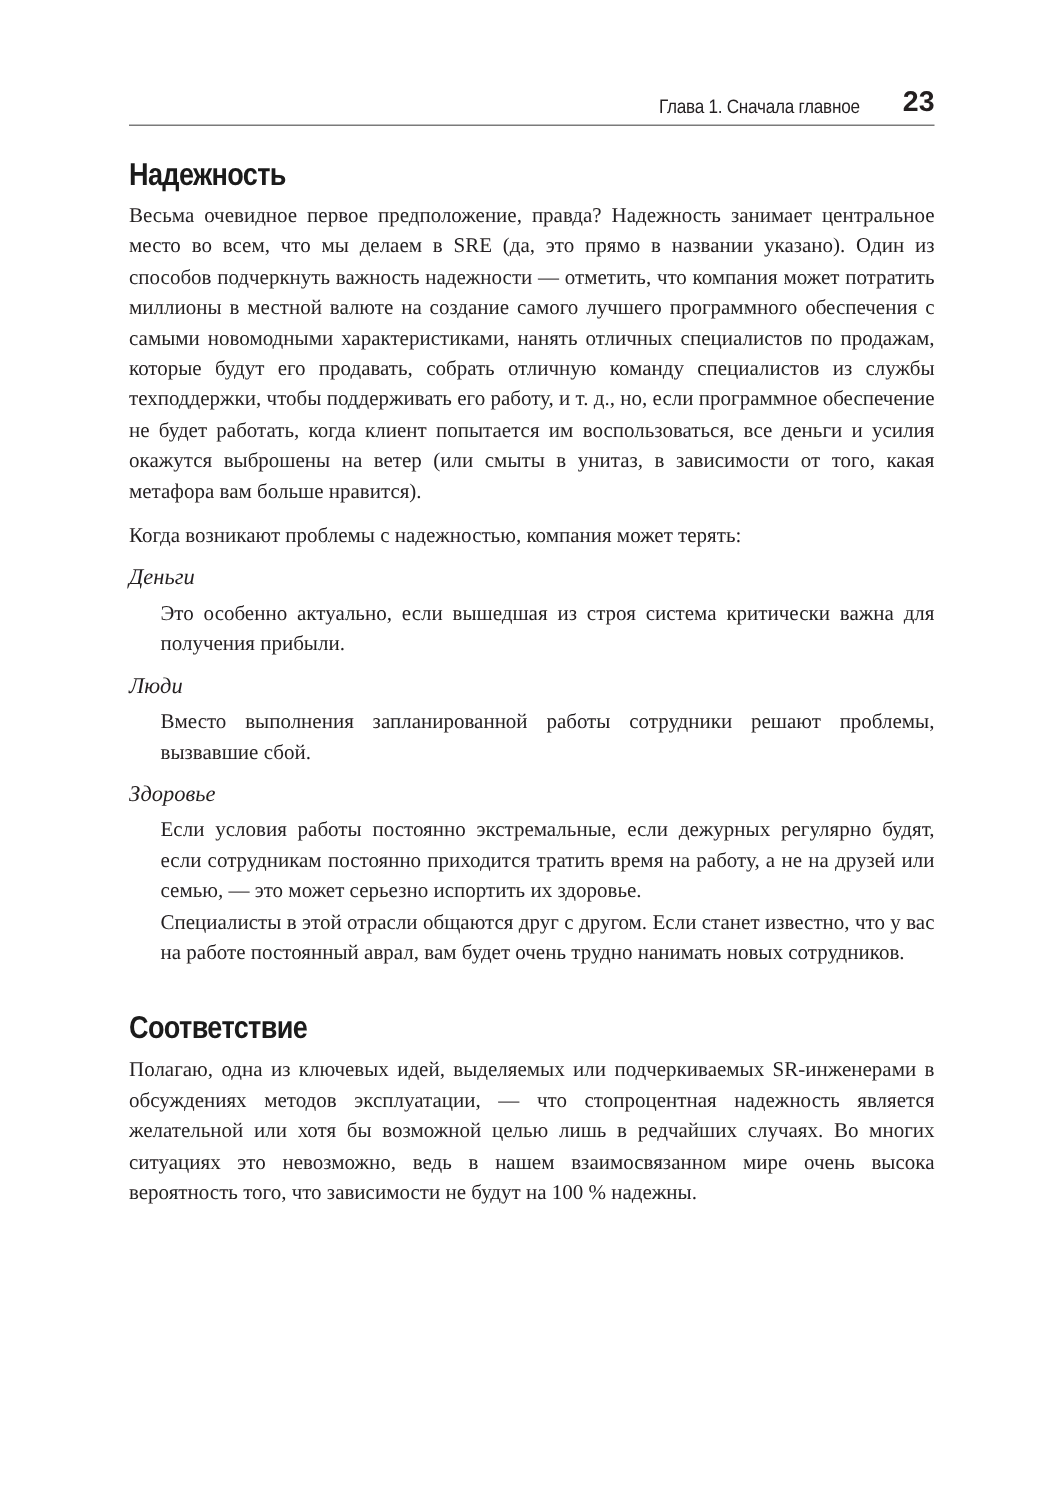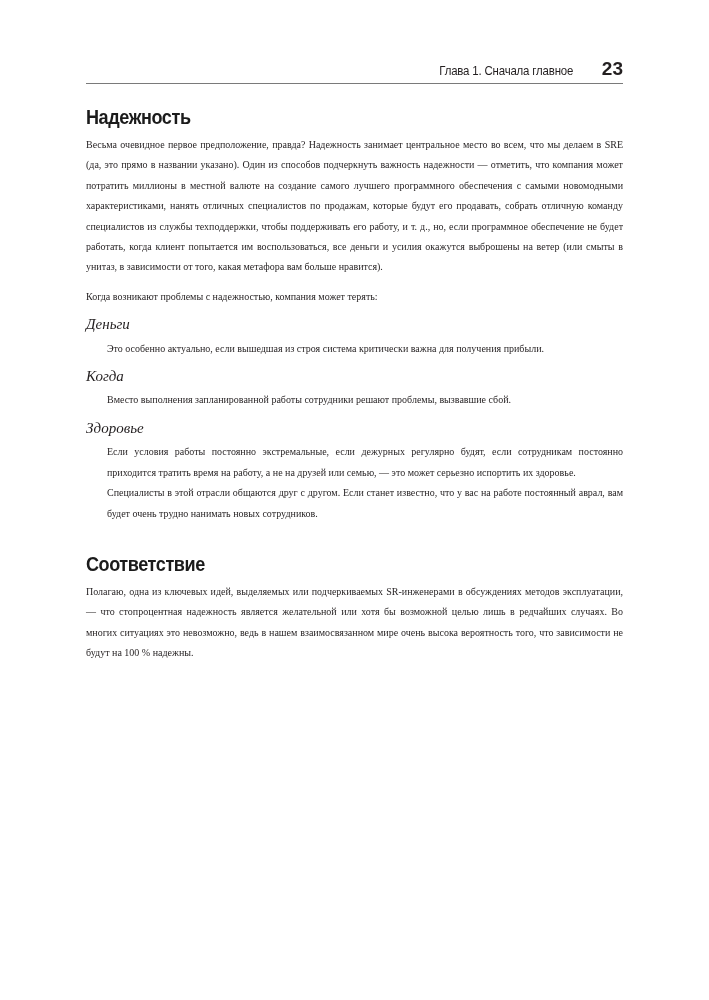--- a/index.html
+++ b/index.html
@@ -61,21 +61,21 @@
     margin: 0 0 4px 0;
     letter-spacing: -0.5px;
     transform: scaleX(0.86);
     transform-origin: left center;
     color: #1b1b1b;
     height: 28px;
     line-height: 28px;
   }
   p {
     font-family: "Liberation Serif", serif;
-    font-size: 10px;
+    font-size: 14px;
     line-height: 20.4px;
     margin: 0;
     text-align: justify;
     text-align-last: left;
     hyphens: manual;
     color: #231f20;
   }
   .gap { height: 9px; }
   .term {
     font-family: "Liberation Serif", serif;
@@ -107,21 +107,21 @@
       <p>Весьма очевидное первое предположение, правда? Надежность занимает цен­тральное место во всем, что мы делаем в SRE (да, это прямо в названии указано). Один из способов подчеркнуть важность надежности — отметить, что компа­ния может потратить миллионы в местной валюте на создание самого лучшего программного обеспечения с самыми новомодными характеристиками, нанять отличных специалистов по продажам, которые будут его продавать, собрать от­личную команду специалистов из службы техподдержки, чтобы поддерживать его работу, и т. д., но, если программное обеспечение не будет работать, когда клиент попытается им воспользоваться, все деньги и усилия окажутся выбро­шены на ветер (или смыты в унитаз, в зависимости от того, какая метафора вам больше нравится).</p>
       <div class="gap"></div>
       <p>Когда возникают проблемы с надежностью, компания может терять:</p>
 
       <div>
         <div>
           <div class="term">Деньги</div>
           <p class="def">Это особенно актуально, если вышедшая из строя система критически важна для получения прибыли.</p>
         </div>
         <div>
-          <div class="term">Когда</div>
+          <div class="term">Люди</div>
           <p class="def">Вместо выполнения запланированной работы сотрудники решают проблемы, вызвавшие сбой.</p>
         </div>
         <div>
           <div class="term">Здоровье</div>
           <p class="def">Если условия работы постоянно экстремальные, если дежурных регулярно будят, если сотрудникам постоянно приходится тратить время на работу, а не на друзей или семью, — это может серьезно испортить их здоровье.</p>
         </div>
         <div>
           <p class="def">Специалисты в этой отрасли общаются друг с другом. Если станет извест­но, что у вас на работе постоянный аврал, вам будет очень трудно нанимать новых сотрудников.</p>
         </div>
       </div>

